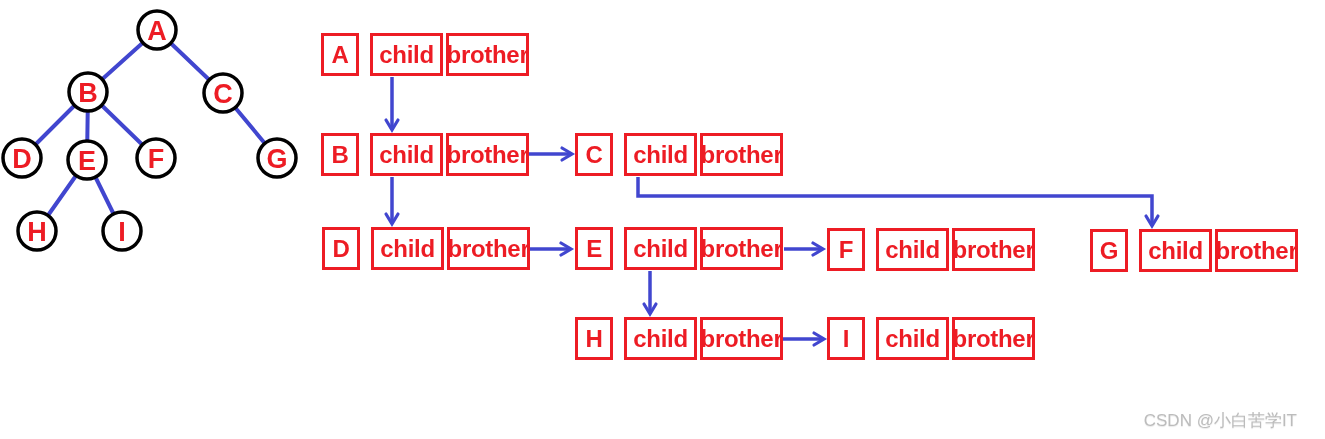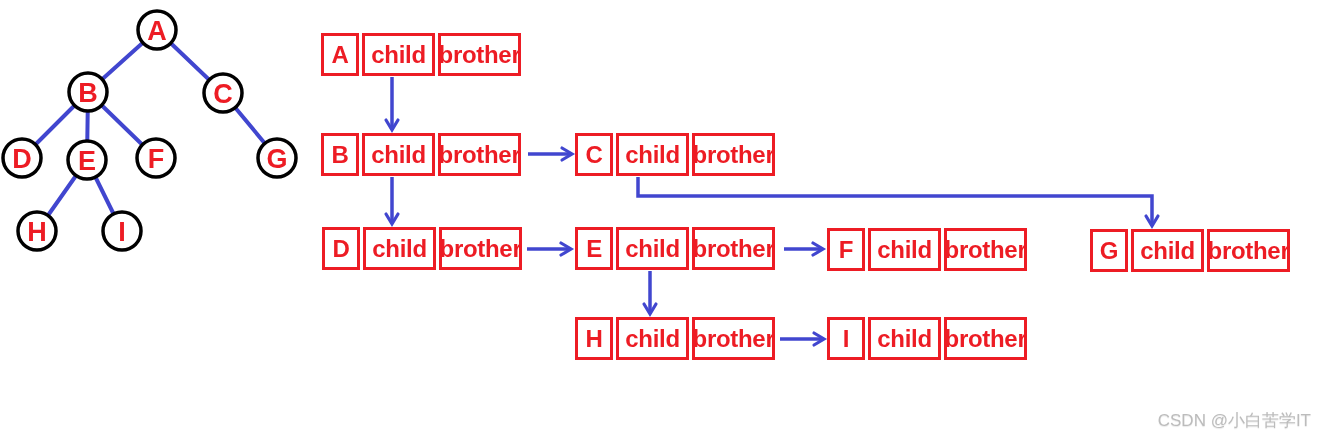--- a/index.html
+++ b/index.html
@@ -35,29 +35,29 @@
     color: #ed1c24;
     display: flex;
     align-items: center;
     justify-content: center;
     font-weight: bold;
     font-size: 24px;
     letter-spacing: -0.3px;
     height: 43px;
   }
   .letter-cell  { width: 38px; }
-  .child-cell   { width: 73px; }
+  .child-cell   { width: 73px; margin-left: 8px; }
   .brother-cell { width: 83px; }
   .tree-node-label {
     font-weight: bold;
     font-size: 27px;
   }
   .watermark {
     position: absolute;
-    right: 14px;
+    right: 28px;
     top: 409px;
     font-size: 17px;
     color: #bcbcbc;
     text-shadow: 0 1px 1px #e9e9e9;
     white-space: nowrap;
   }
 </style>
 </head>
 <body>
 

